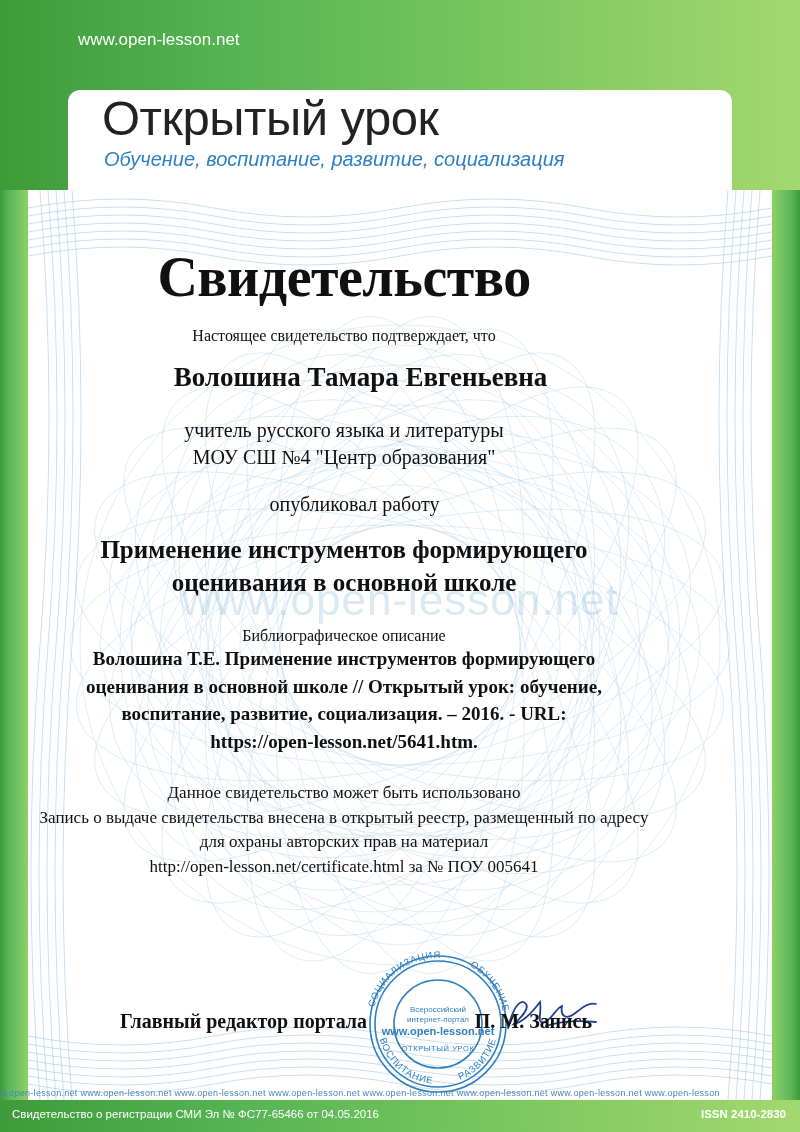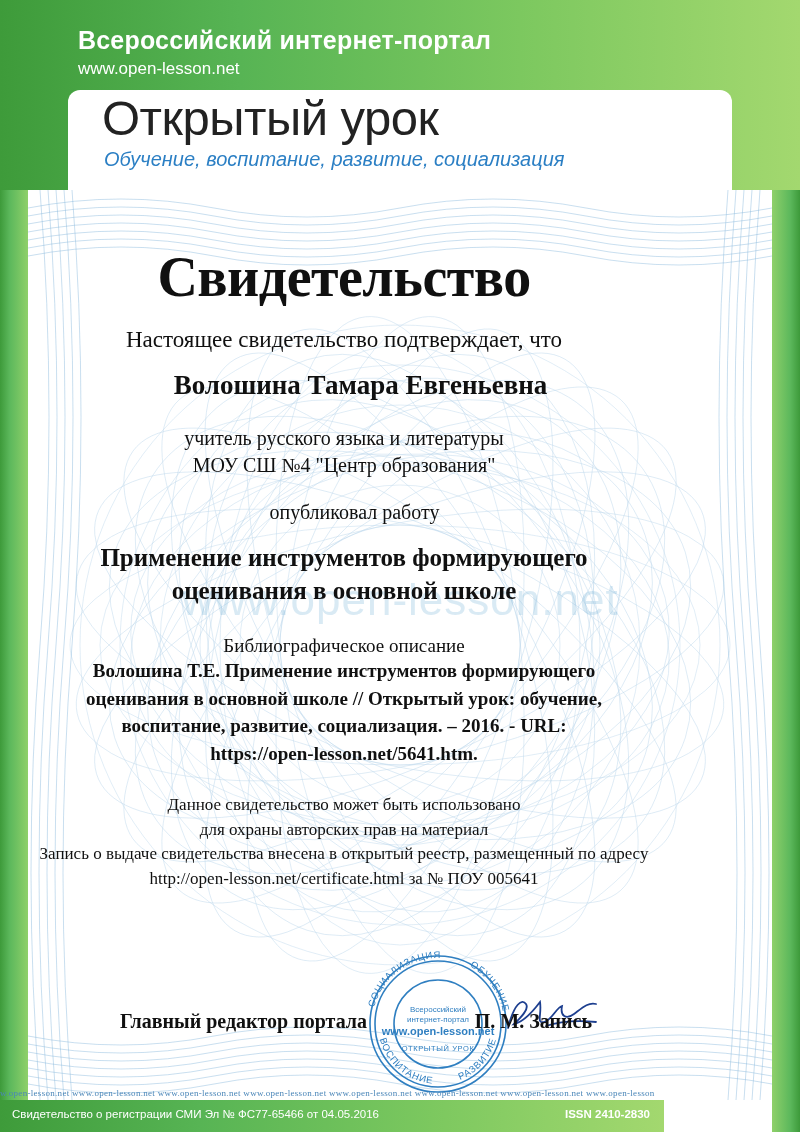--- a/index.html
+++ b/index.html
@@ -132,21 +132,21 @@
     color: #101010;
   }
   .cert-title {
     margin-top: 55px;
     font-size: 56px;
     font-weight: bold;
     letter-spacing: -0.5px;
   }
   .line-confirm {
     margin-top: 18px;
-    font-size: 23px;
+    font-size: 16px;
   }
   .recipient-name {
     margin-top: 17px;
     font-size: 27px;
     font-weight: bold;
     padding-left: 33px;
   }
   .recipient-role,
   .recipient-org {
     font-size: 20px;
@@ -160,21 +160,21 @@
   }
   .work-title {
     margin-top: 18px;
     font-size: 25px;
     font-weight: bold;
     line-height: 1.3;
     padding: 0 45px;
   }
   .biblio-label {
     margin-top: 28px;
-    font-size: 19px;
+    font-size: 16px;
   }
   .biblio-text {
     font-size: 19px;
     font-weight: bold;
     line-height: 1.45;
     padding: 0 55px;
   }
   .note {
     margin-top: 26px;
     font-size: 17px;
@@ -224,21 +224,21 @@
     top: 938px;
     width: 172px;
     height: 172px;
   }
 
   
   .footer-strip {
     position: absolute;
     left: 0;
     top: 1100px;
-    width: 664px;
+    width: 800px;
     height: 32px;
     background: linear-gradient(to right, #3e9b3a 0%, #57b454 30%, #7cc85f 65%, #a3d86f 100%);
   }
   .footer-strip .reg-text {
     position: absolute;
     left: 12px;
     top: 8px;
     font-size: 11.5px;
     color: #ffffff;
     font-family: "Liberation Sans", sans-serif;
@@ -249,41 +249,40 @@
     top: 8px;
     font-size: 11.5px;
     color: #ffffff;
     font-weight: bold;
     font-family: "Liberation Sans", sans-serif;
   }
   .micro-line {
     position: absolute;
     left: 0;
     top: 1088px;
-    width: 656px;
+    width: 800px;
     height: 12px;
     font-size: 9px;
     color: #4a86b8;
-    font-family: Liberation Serif, serif;
+    font-family: Liberation Sans, sans-serif;
     white-space: nowrap;
     overflow: hidden;
     letter-spacing: 0.3px;
   }
 </style>
 </head>
 <body>
 
 <div class="page">
 
   <div class="side-bar left"></div>
   <div class="side-bar right"></div>
 
   <div class="header">
     <div class="header-top">
-      <div class="portal-title">Всероссийский интернет-портал</div>
       <div class="portal-url">www.open-lesson.net</div>
     </div>
     <div class="header-white-panel">
       <div class="main-title">Открытый урок</div>
       <div class="subtitle">Обучение, воспитание, развитие, социализация</div>
     </div>
   </div>
 
   <div class="body-area">
     <svg class="guilloche" viewBox="0 0 744 910" preserveAspectRatio="none">
@@ -375,22 +374,22 @@
     <div class="line-confirm">Настоящее свидетельство подтверждает, что</div>
     <div class="recipient-name">Волошина Тамара Евгеньевна</div>
     <div class="recipient-role">учитель русского языка и литературы</div>
     <div class="recipient-org">МОУ СШ №4 "Центр образования"</div>
     <div class="published-label">опубликовал работу</div>
     <div class="work-title">Применение инструментов формирующего оценивания в основной школе</div>
     <div class="biblio-label">Библиографическое описание</div>
     <div class="biblio-text">Волошина Т.Е. Применение инструментов формирующего оценивания в основной школе // Открытый урок: обучение, воспитание, развитие, социализация. – 2016. - URL: https://open-lesson.net/5641.htm.</div>
     <div class="note">
       <div>Данное свидетельство может быть использовано</div>
+      <div>Запись о выдаче свидетельства внесена в открытый реестр, размещенный по адресу</div>
       <div>для охраны авторских прав на материал</div>
-      <div>Запись о выдаче свидетельства внесена в открытый реестр, размещенный по адресу</div>
       <div>http://open-lesson.net/certificate.html за № ПОУ 005641</div>
     </div>
   </div>
 
   <div class="stamp">
     <svg viewBox="0 0 172 172" width="172" height="172">
       <defs>
         <path id="arc-top" d="M 20,86 A 66,66 0 0 1 152,86"></path>
         <path id="arc-bottom" d="M 26,86 A 60,60 0 0 0 146,86"></path>
       </defs>

